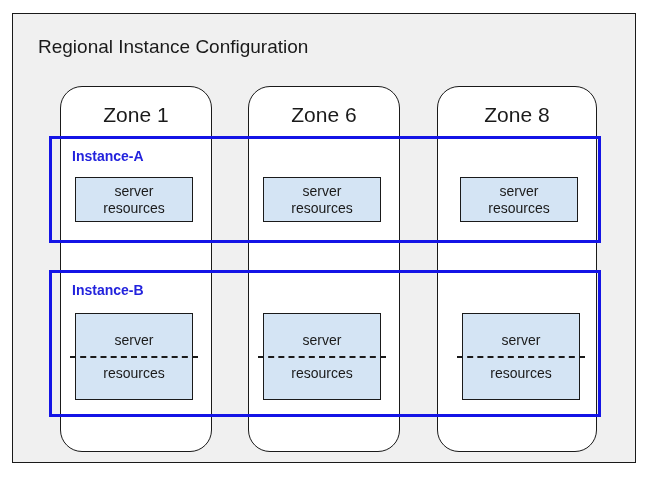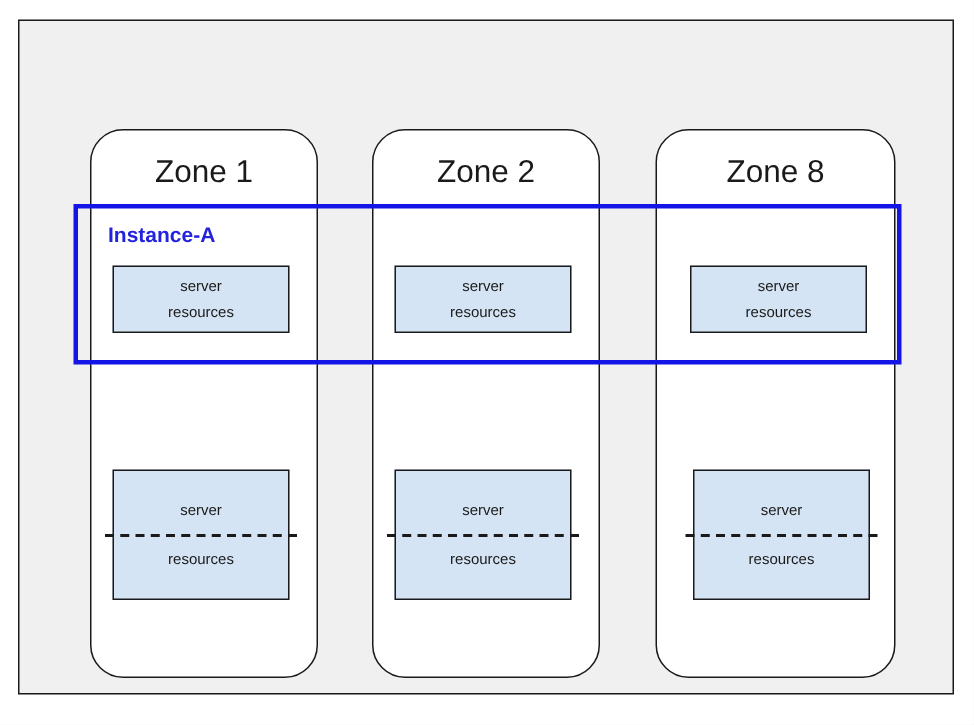--- a/index.html
+++ b/index.html
@@ -91,21 +91,21 @@
     position: absolute;
     background: #d4e4f4;
     border: 1px solid #1a1a1a;
     box-sizing: border-box;
     display: flex;
     flex-direction: column;
     align-items: center;
     justify-content: center;
   }
   .resource-box .line {
-    font-size: 10px;
+    font-size: 14px;
     color: #1a1a1a;
     line-height: 17px;
     text-align: center;
     white-space: nowrap;
   }
 
   
   .resource-box.compact {
     top: 163px;
     width: 118px;
@@ -137,26 +137,27 @@
     height: 0;
     border-top: 2px dashed #1a1a1a;
     transform: translateY(-1px);
   }
 </style>
 </head>
 <body>
 
 <div id="region-frame">
 
+  <div id="region-title">Regional Instance Configuration</div>
 
   <div class="zone" id="zone-1">
     <div class="zone-label">Zone 1</div>
   </div>
   <div class="zone" id="zone-2">
-    <div class="zone-label">Zone 2</div>
+    <div class="zone-label">Zone 6</div>
   </div>
   <div class="zone" id="zone-3">
     <div class="zone-label">Zone 8</div>
   </div>
 
   <div class="resource-box compact" id="res-a1">
     <div class="line line-top">server</div>
     <div class="line line-bottom">resources</div>
   </div>
   <div class="resource-box compact" id="res-a2">
@@ -180,14 +181,17 @@
   </div>
   <div class="resource-box split" id="res-b3">
     <div class="line line-top">server</div>
     <div class="split-divider"></div>
     <div class="line line-bottom">resources</div>
   </div>
 
   <div class="instance-band" id="instance-band-a">
     <div class="instance-label">Instance-A</div>
   </div>
+  <div class="instance-band" id="instance-band-b">
+    <div class="instance-label">Instance-B</div>
+  </div>
 
 </div>
 
 </body></html>

